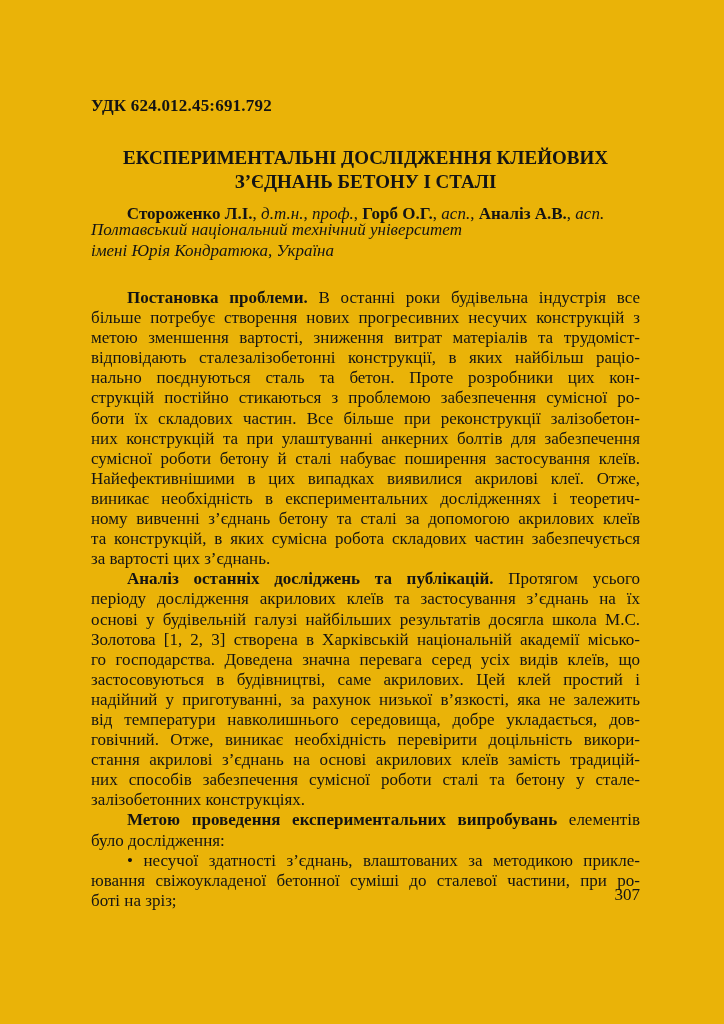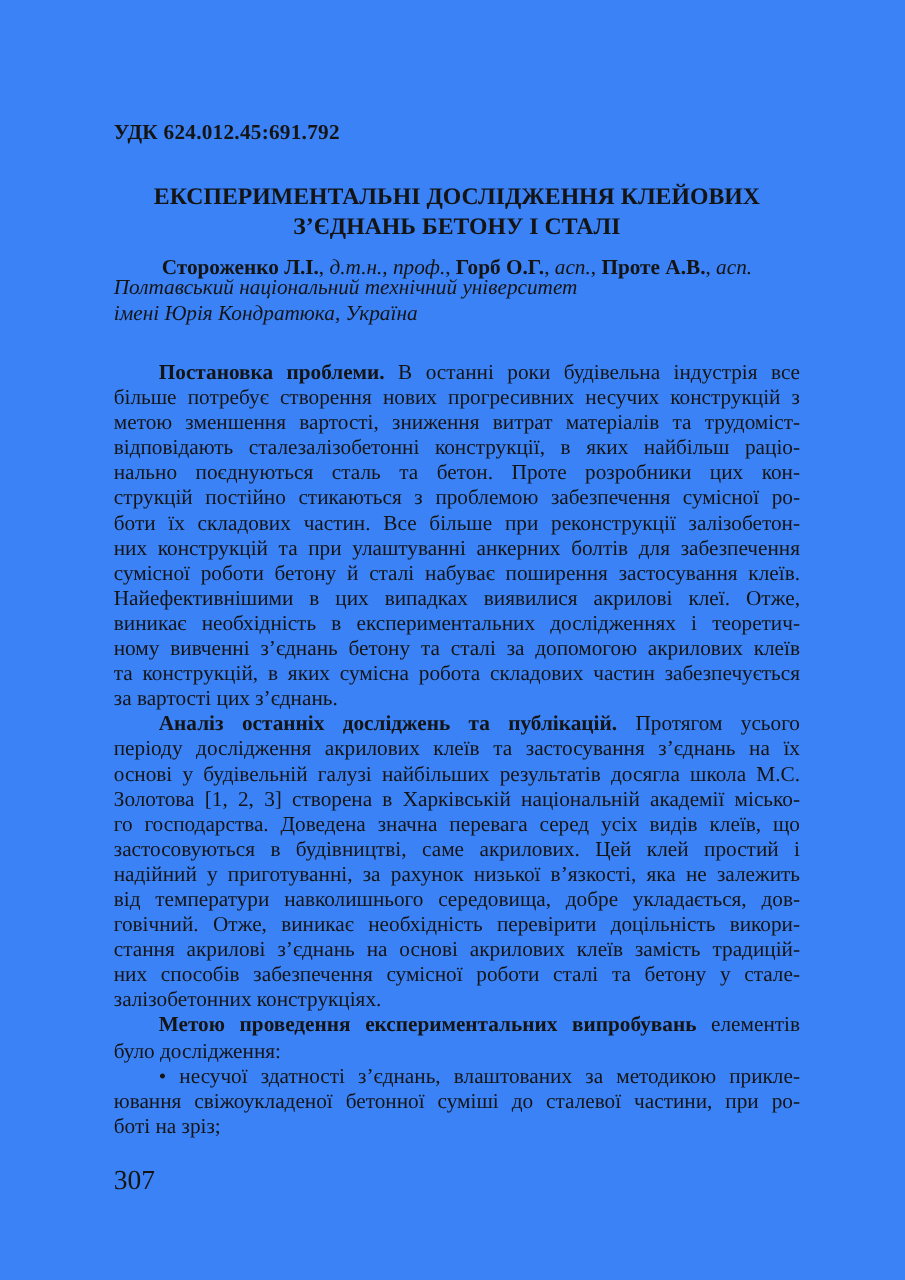--- a/index.html
+++ b/index.html
@@ -1,49 +1,49 @@
 <!DOCTYPE html>
 <html><head>
 <meta charset="utf-8">
 <style>
   html,body { margin:0; padding:0; background:#e8e8e8; }
   .page {
     position:relative;
     width:724px; height:1024px;
-    background:#3b82f6;
+    background:#eab308;
     font-family:"Liberation Serif", serif;
     color:#141414;
     overflow:hidden;
   }
   .content { position:absolute; left:91px; width:549px; }
   .udc { top:96px; font-size:17px; font-weight:bold; letter-spacing:0.2px; }
   .title { top:134px; text-align:center; font-weight:bold; font-size:19px; line-height:23.5px;margin-top:12px; }
   .authors { top:204px; text-align:center; font-size:17px; }
   .affil { top:220px; text-align:left; font-size:17px; font-style:italic; line-height:20.5px; }
   .bodytext { top:288px; font-size:17px; line-height:20.1px; }
-  .pageno { top:931px; text-align:left; font-size:22px; }
+  .pageno { top:885px; text-align:right; font-size:17px; }
   .b { font-weight:bold; }
   .i { font-style:italic; }
   .ln { text-align:justify; text-align-last:justify; }
   .ln.last { text-align:left; text-align-last:left; }
   .ind { text-indent:36px; }
 </style>
 </head>
 <body>
 
 <div class="page">
 
   <div class="content udc">УДК 624.012.45:691.792</div>
 
   <div class="content title">
     <div>ЕКСПЕРИМЕНТАЛЬНІ ДОСЛІДЖЕННЯ КЛЕЙОВИХ</div>
     <div>З’ЄДНАНЬ БЕТОНУ І СТАЛІ</div>
   </div>
 
-  <div class="content authors"><span class="b">Стороженко Л.І.</span><span>, </span><span class="i">д.т.н., проф.</span><span>, </span><span class="b">Горб О.Г.</span><span>, </span><span class="i">асп.</span><span>, </span><span class="b">Проте А.В.</span><span>, </span><span class="i">асп.</span></div>
+  <div class="content authors"><span class="b">Стороженко Л.І.</span><span>, </span><span class="i">д.т.н., проф.</span><span>, </span><span class="b">Горб О.Г.</span><span>, </span><span class="i">асп.</span><span>, </span><span class="b">Аналіз А.В.</span><span>, </span><span class="i">асп.</span></div>
 
   <div class="content affil">
     <div>Полтавський національний технічний університет</div>
     <div>імені Юрія Кондратюка, Україна</div>
   </div>
 
   <div class="content bodytext">
 
     <div>
       <div class="ln ind"><span class="b">Постановка проблеми.</span><span> В останні роки будівельна індустрія все</span></div>

